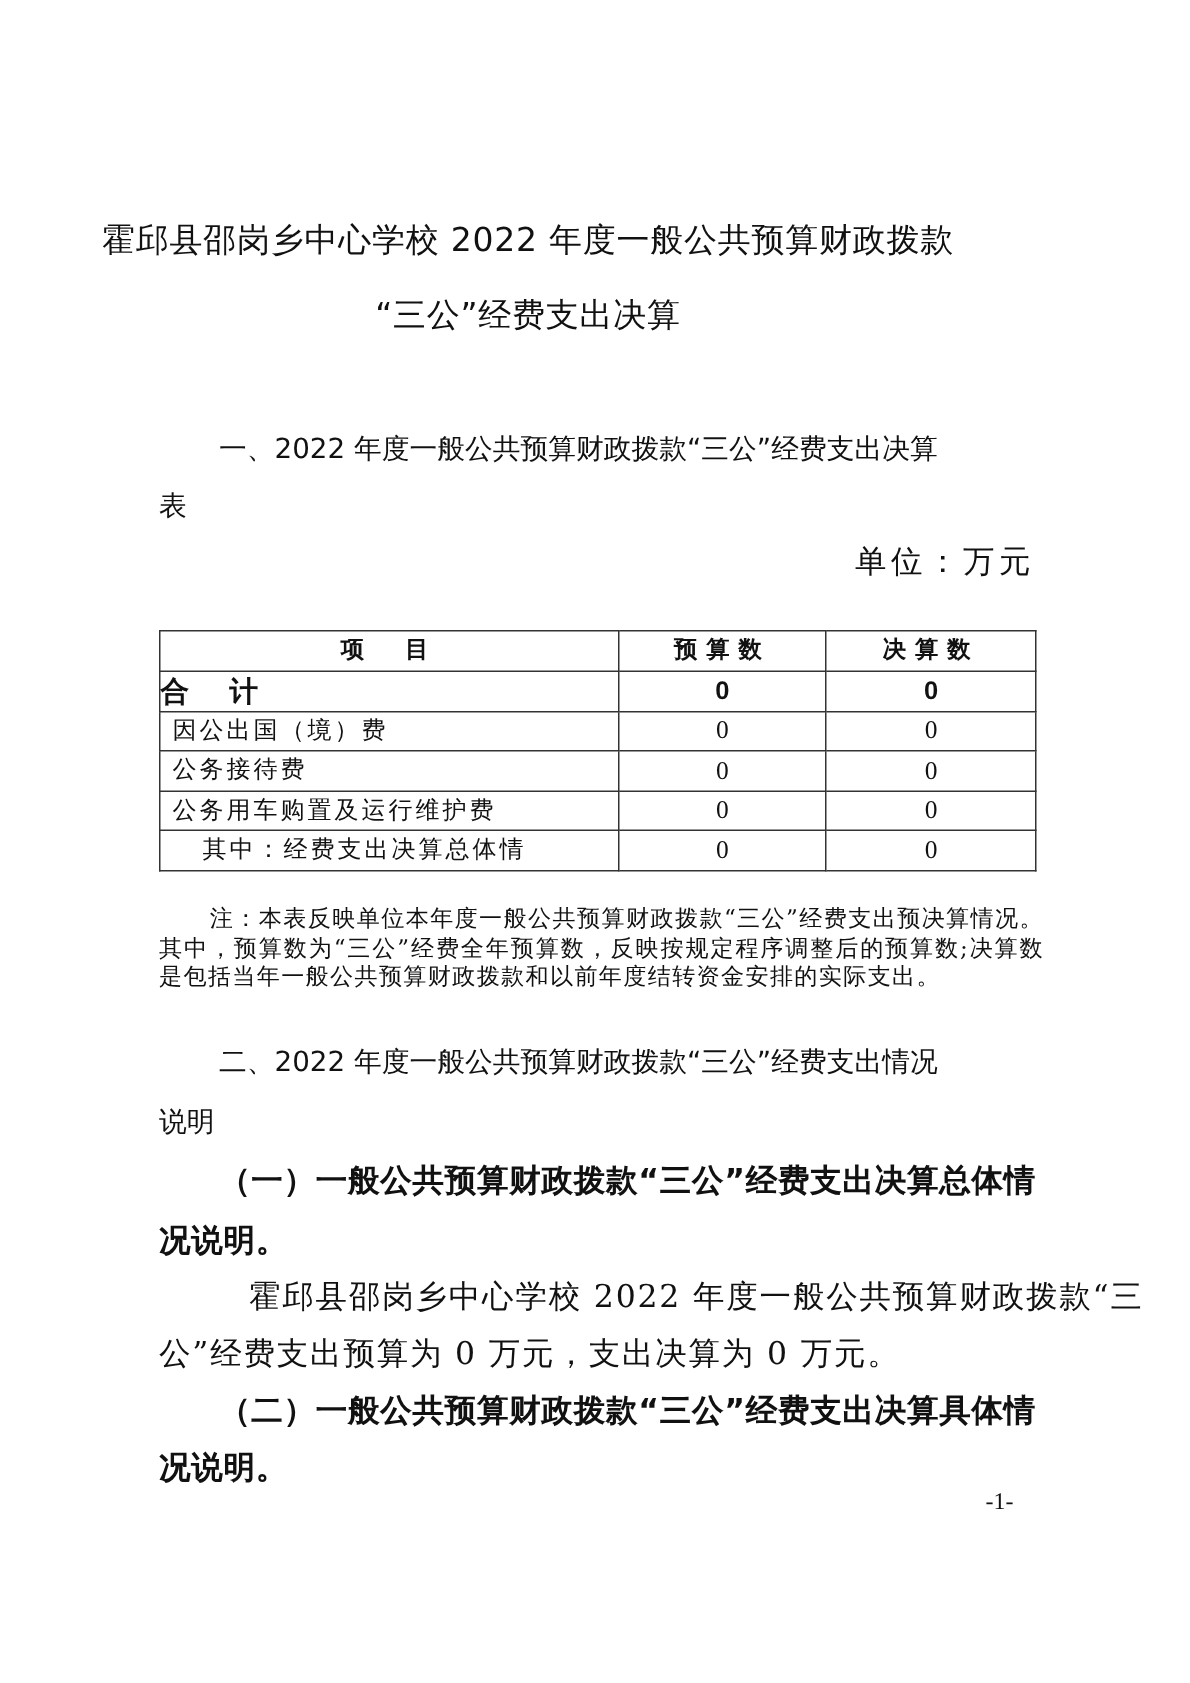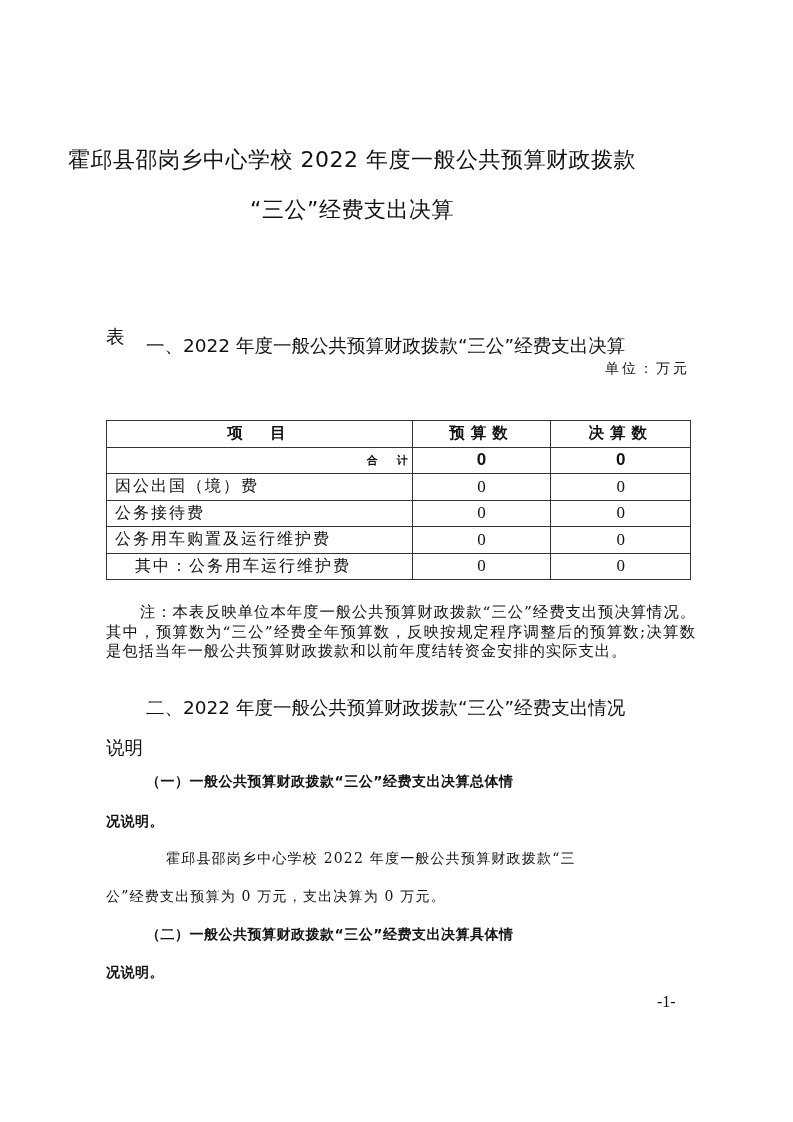--- a/index.html
+++ b/index.html
@@ -4,22 +4,22 @@
 <style>
   html, body { margin: 0; padding: 0; background: #ffffff; }
   body { width: 793px; height: 1122px; position: relative; overflow: hidden; color: #111; }
   .abs { position: absolute; }
 
   .title { left: 0; width: 704px; text-align: center; font-size: 22px; font-family: "DejaVu Sans", sans-serif; letter-spacing: 0.5px; }
   .t1 { top: 145px; }
   .t2 { top: 195px; }
 
   .h1 { font-family: "DejaVu Sans", sans-serif; font-size: 18.5px; }
-  .body-line { font-family: "DejaVu Serif", serif; font-size: 14px; letter-spacing: 1.2px; }
-  .bold-line { font-family: "DejaVu Sans", sans-serif; font-size: 14px; font-weight: bold; letter-spacing: 0.5px; }
+  .body-line { font-family: "DejaVu Serif", serif; font-size: 21px; letter-spacing: 1.2px; }
+  .bold-line { font-family: "DejaVu Sans", sans-serif; font-size: 21px; font-weight: bold; letter-spacing: 0.5px; }
 
   table.tbl { position: absolute; left: 106px; top: 420px; border-collapse: collapse; width: 585px; font-family: "DejaVu Serif", serif; font-size: 16px; }
   table.tbl td, table.tbl th { border: 1px solid #333; height: 25.5px; padding: 0; }
   table.tbl th { font-weight: bold; font-family: "DejaVu Sans", sans-serif; font-size: 15.5px; letter-spacing: 6px; }
   .c1 { width: 292px; }
   .c2 { width: 145px; text-align: center; }
   .c3 { width: 146px; text-align: center; }
   .left { text-align: left; padding-left: 8px !important; letter-spacing: 2px; font-family: Liberation Serif, serif; }
   .indent1 { padding-left: 28px !important; }
   .indent2 { padding-left: 96px !important; }
@@ -29,54 +29,54 @@
 
   .note { left: 106px; width: 590px; top: 603px; font-family: "DejaVu Serif", serif; font-size: 15.4px; line-height: 19.6px; letter-spacing: 0.9px; text-align: justify; }
   .pageno { left: 657px; top: 993px; font-family: "Liberation Serif", serif; font-size: 16px; }
 </style>
 </head>
 <body>
 
 <div class="abs title t1">霍邱县邵岗乡中心学校 2022 年度一般公共预算财政拨款</div>
 <div class="abs title t2">“三公”经费支出决算</div>
 
-<div class="abs h1" style="left:146px; top:286px;margin-top:47px;">一、2022 年度一般公共预算财政拨款“三公”经费支出决算</div>
+<div class="abs h1" style="left:146px; top:286px;">一、2022 年度一般公共预算财政拨款“三公”经费支出决算</div>
 <div class="abs h1" style="left:106px; top:324px;">表</div>
 
 <div class="abs body-line" style="right:103px; top:360px; letter-spacing:3px;">单位：万元</div>
 
 <table class="tbl">
   <tbody>
       <tr>
     <th class="c1">项　目</th>
     <th class="c2">预算数</th>
     <th class="c3">决算数</th>
   </tr>
   <tr class="total">
-    <td class="c1" style="text-align:right; letter-spacing:4px; font-size:11px;">合　计</td>
+    <td class="c1" style="text-align:left; letter-spacing:4px; font-size:19px;">合　计</td>
     <td class="c2 num">0</td>
     <td class="c3 num">0</td>
   </tr>
   <tr>
     <td class="c1 left">因公出国（境）费</td>
     <td class="c2 num">0</td>
     <td class="c3 num">0</td>
   </tr>
   <tr>
     <td class="c1 left">公务接待费</td>
     <td class="c2 num">0</td>
     <td class="c3 num">0</td>
   </tr>
   <tr>
     <td class="c1 left">公务用车购置及运行维护费</td>
     <td class="c2 num">0</td>
     <td class="c3 num">0</td>
   </tr>
   <tr>
-    <td class="c1 left indent1">其中：公务用车运行维护费</td>
+    <td class="c1 left indent1">其中：经费支出决算总体情</td>
     <td class="c2 num">0</td>
     <td class="c3 num">0</td>
   </tr>
 </tbody>
   </table>
 
 <div class="abs note" style="text-indent:2.2em;">注：本表反映单位本年度一般公共预算财政拨款“三公”经费支出预决算情况。其中，预算数为“三公”经费全年预算数，反映按规定程序调整后的预算数;决算数是包括当年一般公共预算财政拨款和以前年度结转资金安排的实际支出。</div>
 
 <div class="abs h1" style="left:146px; top:695px;">二、2022 年度一般公共预算财政拨款“三公”经费支出情况</div>
 <div class="abs h1" style="left:106px; top:735px;">说明</div>

